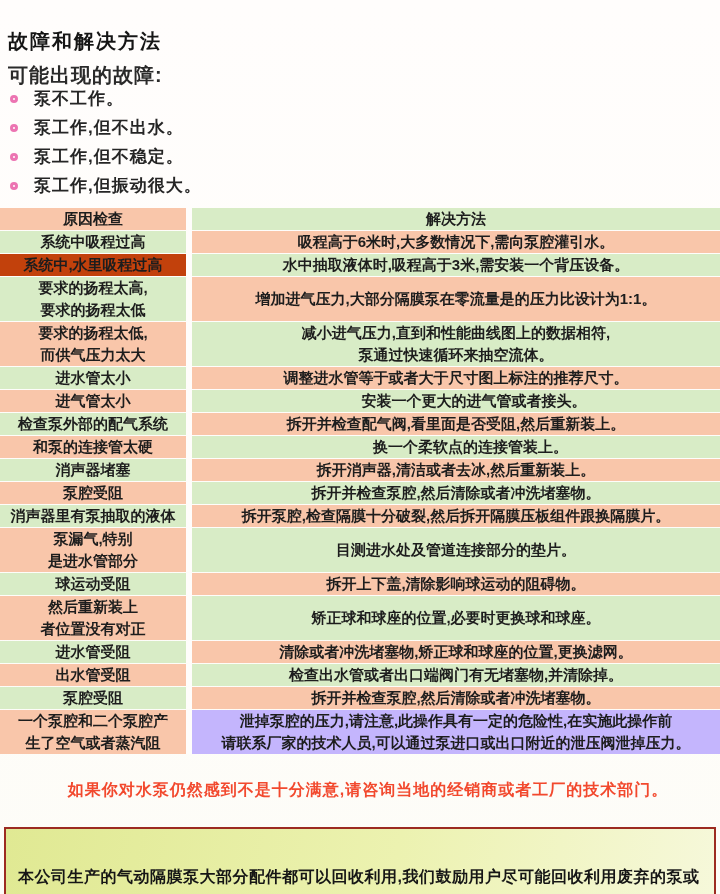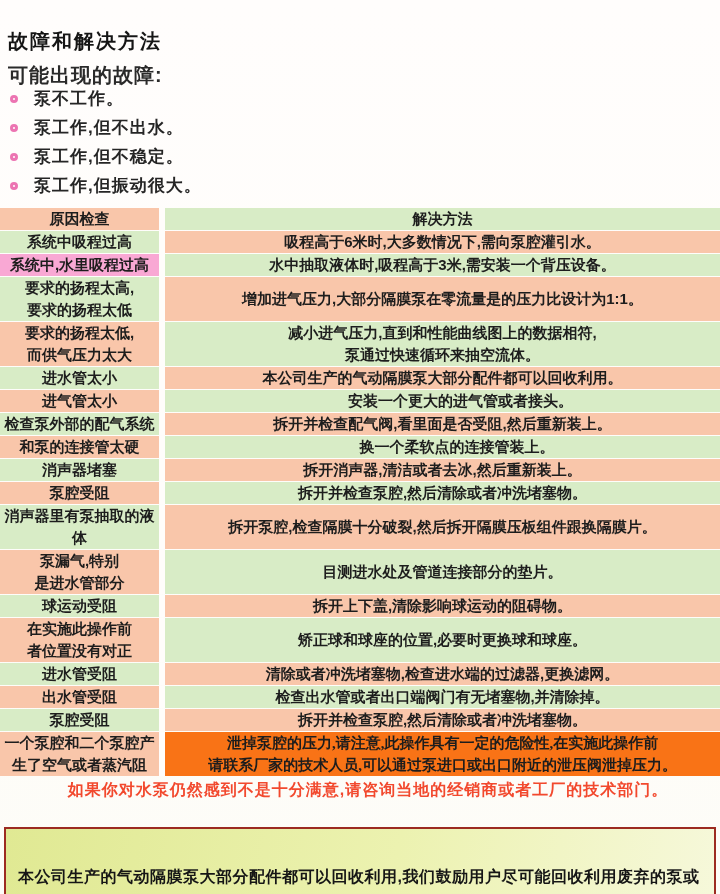--- a/index.html
+++ b/index.html
@@ -31,21 +31,21 @@
     margin-right:16px; margin-left:2px; flex:0 0 auto;
   }
   table.trouble {
     position:absolute; top:207px; left:0; width:720px;
     border-collapse:separate; border-spacing:0 1px; table-layout:fixed;
   }
   table.trouble td {
     font-size:15px; font-weight:bold; line-height:22px; text-align:center;
     vertical-align:middle; white-space:pre-line; color:#1d1d1d; padding:0;
   }
-  td.cause  { width:165px; border-right:6px solid #fffdfb; }
+  td.cause  { width:192px; border-right:6px solid #fffdfb; }
   .warning {
     position:absolute; top:780px; left:8px; width:720px; text-align:center;
     font-size:16px; font-weight:bold; letter-spacing:1px;
     color:var(--warning-text,#f2492e);
   }
   .recycle-box {
     position:absolute; top:827px; left:4px; width:712px; height:70px;
     border:2px solid var(--box-border,#9c2b21);
     background:linear-gradient(100deg,var(--box-bg-left,#e0e993) 0%,#ecf2b0 55%,var(--box-bg-right,#f6f8da) 100%);
     padding:7px 12px 0 12px;
@@ -83,37 +83,37 @@
   <tbody>
       <tr>
         <td class="cause" style="background: rgb(249, 198, 170);">原因检查</td>
         <td class="solution" style="background: rgb(216, 236, 198);">解决方法</td>
       </tr>
       <tr>
         <td class="cause" style="background: rgb(216, 236, 198); text-align: center;">系统中吸程过高</td>
         <td class="solution" style="background: rgb(249, 198, 170);">吸程高于6米时,大多数情况下,需向泵腔灌引水。</td>
       </tr>
       <tr>
-        <td class="cause" style="background: #f9a8d4;">系统中,水里吸程过高</td>
+        <td class="cause" style="background: #c2410c;">系统中,水里吸程过高</td>
         <td class="solution" style="background: rgb(216, 236, 198);">水中抽取液体时,吸程高于3米,需安装一个背压设备。</td>
       </tr>
       <tr>
         <td class="cause" style="background: rgb(216, 236, 198);">要求的扬程太高,
 要求的扬程太低</td>
         <td class="solution" style="background: rgb(249, 198, 170);">增加进气压力,大部分隔膜泵在零流量是的压力比设计为1:1。</td>
       </tr>
       <tr>
         <td class="cause" style="background: rgb(249, 198, 170);">要求的扬程太低,
 而供气压力太大</td>
         <td class="solution" style="background: rgb(216, 236, 198);">减小进气压力,直到和性能曲线图上的数据相符,
 泵通过快速循环来抽空流体。</td>
       </tr>
       <tr>
         <td class="cause" style="background: rgb(216, 236, 198);">进水管太小</td>
-        <td class="solution" style="background: rgb(249, 198, 170);">本公司生产的气动隔膜泵大部分配件都可以回收利用。</td>
+        <td class="solution" style="background: rgb(249, 198, 170);">调整进水管等于或者大于尺寸图上标注的推荐尺寸。</td>
       </tr>
       <tr>
         <td class="cause" style="background: rgb(249, 198, 170);">进气管太小</td>
         <td class="solution" style="background: rgb(216, 236, 198); padding-left: 36px;">安装一个更大的进气管或者接头。</td>
       </tr>
       <tr>
         <td class="cause" style="background: rgb(216, 236, 198);">检查泵外部的配气系统</td>
         <td class="solution" style="background: rgb(249, 198, 170);">拆开并检查配气阀,看里面是否受阻,然后重新装上。</td>
       </tr>
       <tr>
@@ -135,40 +135,40 @@
       <tr>
         <td class="cause" style="background: rgb(249, 198, 170);">泵漏气,特别
 是进水管部分</td>
         <td class="solution" style="background: rgb(216, 236, 198);">目测进水处及管道连接部分的垫片。</td>
       </tr>
       <tr>
         <td class="cause" style="background: rgb(216, 236, 198);">球运动受阻</td>
         <td class="solution" style="background: rgb(249, 198, 170);">拆开上下盖,清除影响球运动的阻碍物。</td>
       </tr>
       <tr>
-        <td class="cause" style="background: rgb(249, 198, 170);">在实施此操作前
+        <td class="cause" style="background: rgb(249, 198, 170);">然后重新装上
 者位置没有对正</td>
         <td class="solution" style="background: rgb(216, 236, 198);">矫正球和球座的位置,必要时更换球和球座。</td>
       </tr>
       <tr>
         <td class="cause" style="background: rgb(216, 236, 198);">进水管受阻</td>
-        <td class="solution" style="background: rgb(249, 198, 170);">清除或者冲洗堵塞物,检查进水端的过滤器,更换滤网。</td>
+        <td class="solution" style="background: rgb(249, 198, 170);">清除或者冲洗堵塞物,矫正球和球座的位置,更换滤网。</td>
       </tr>
       <tr>
         <td class="cause" style="background: rgb(249, 198, 170);">出水管受阻</td>
         <td class="solution" style="background: rgb(216, 236, 198);">检查出水管或者出口端阀门有无堵塞物,并清除掉。</td>
       </tr>
       <tr>
         <td class="cause" style="background: rgb(216, 236, 198);">泵腔受阻</td>
         <td class="solution" style="background: rgb(249, 198, 170);">拆开并检查泵腔,然后清除或者冲洗堵塞物。</td>
       </tr>
       <tr>
         <td class="cause" style="background: rgb(249, 198, 170);">一个泵腔和二个泵腔产
 生了空气或者蒸汽阻</td>
-        <td class="solution" style="background: #f97316; font-family: Liberation Serif, serif;">泄掉泵腔的压力,请注意,此操作具有一定的危险性,在实施此操作前
+        <td class="solution" style="background: #c4b5fd;">泄掉泵腔的压力,请注意,此操作具有一定的危险性,在实施此操作前
 请联系厂家的技术人员,可以通过泵进口或出口附近的泄压阀泄掉压力。</td>
       </tr>
     </tbody>
 </table>
 
 <div class="warning">如果你对水泵仍然感到不是十分满意,请咨询当地的经销商或者工厂的技术部门。</div>
 
 <div class="recycle-box">
   <span>本公司生产的气动隔膜泵大部分配件都可以回收利用,我们鼓励用户尽可能回收利用废弃的泵或
 者配件,但是如果此泵是用来打危险品的,在此之前,必需彻底的冲洗干净。</span>

